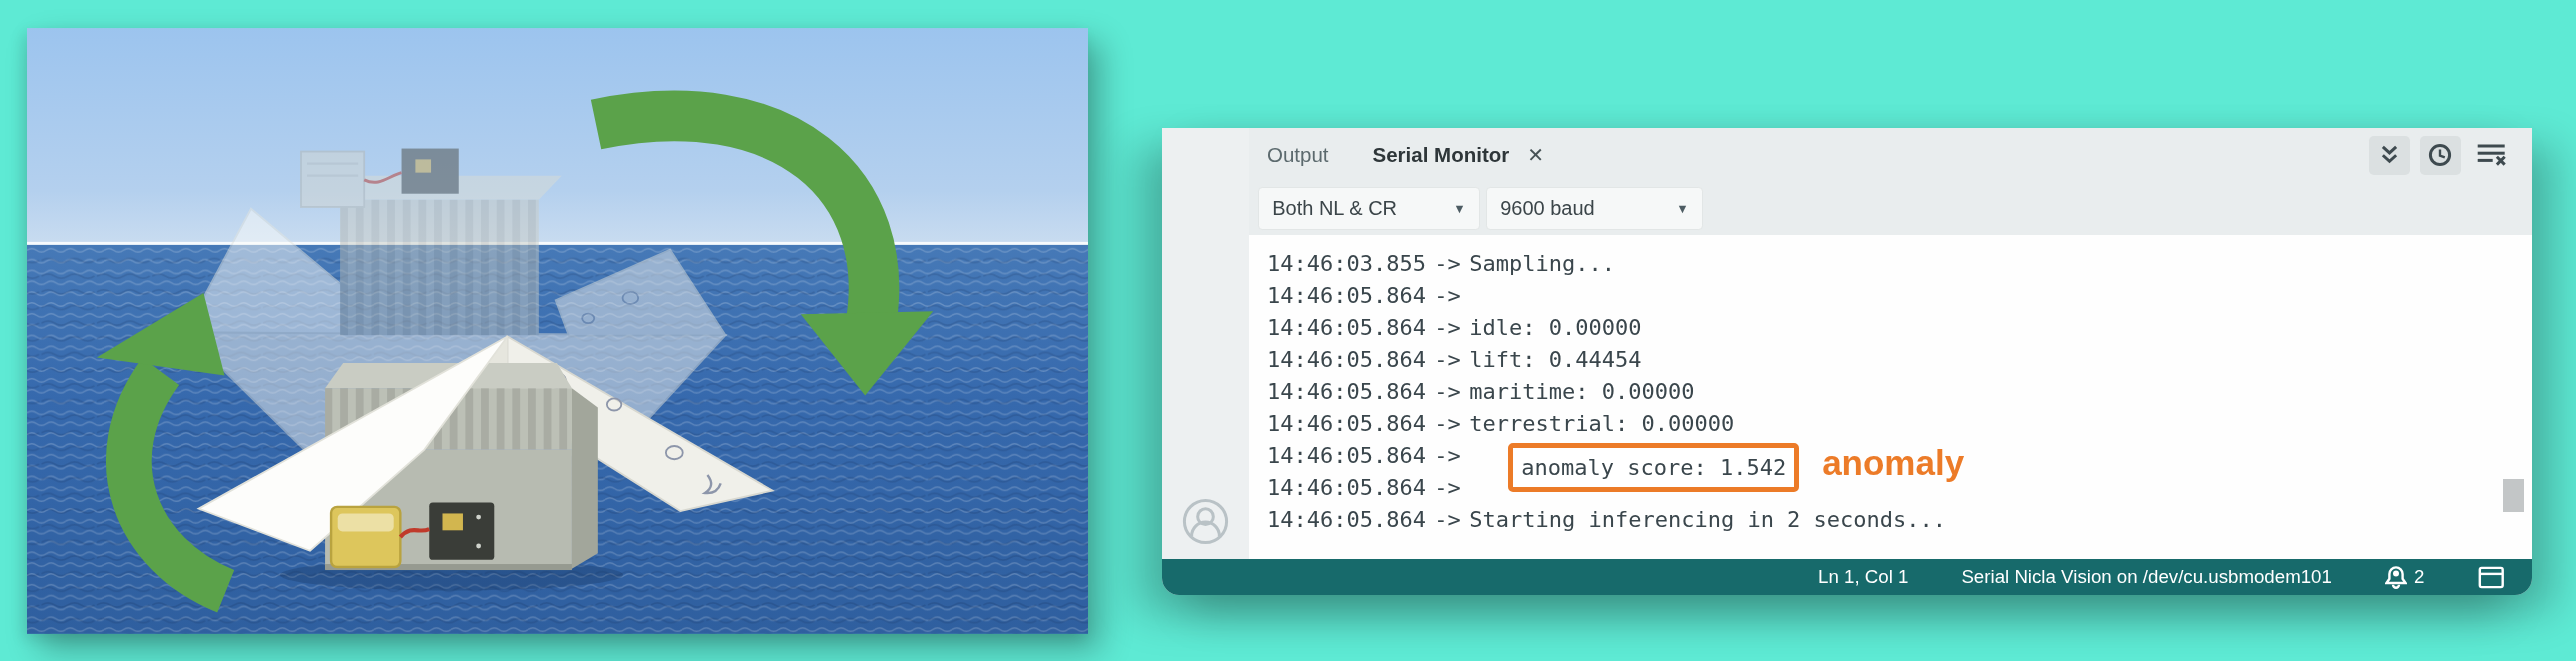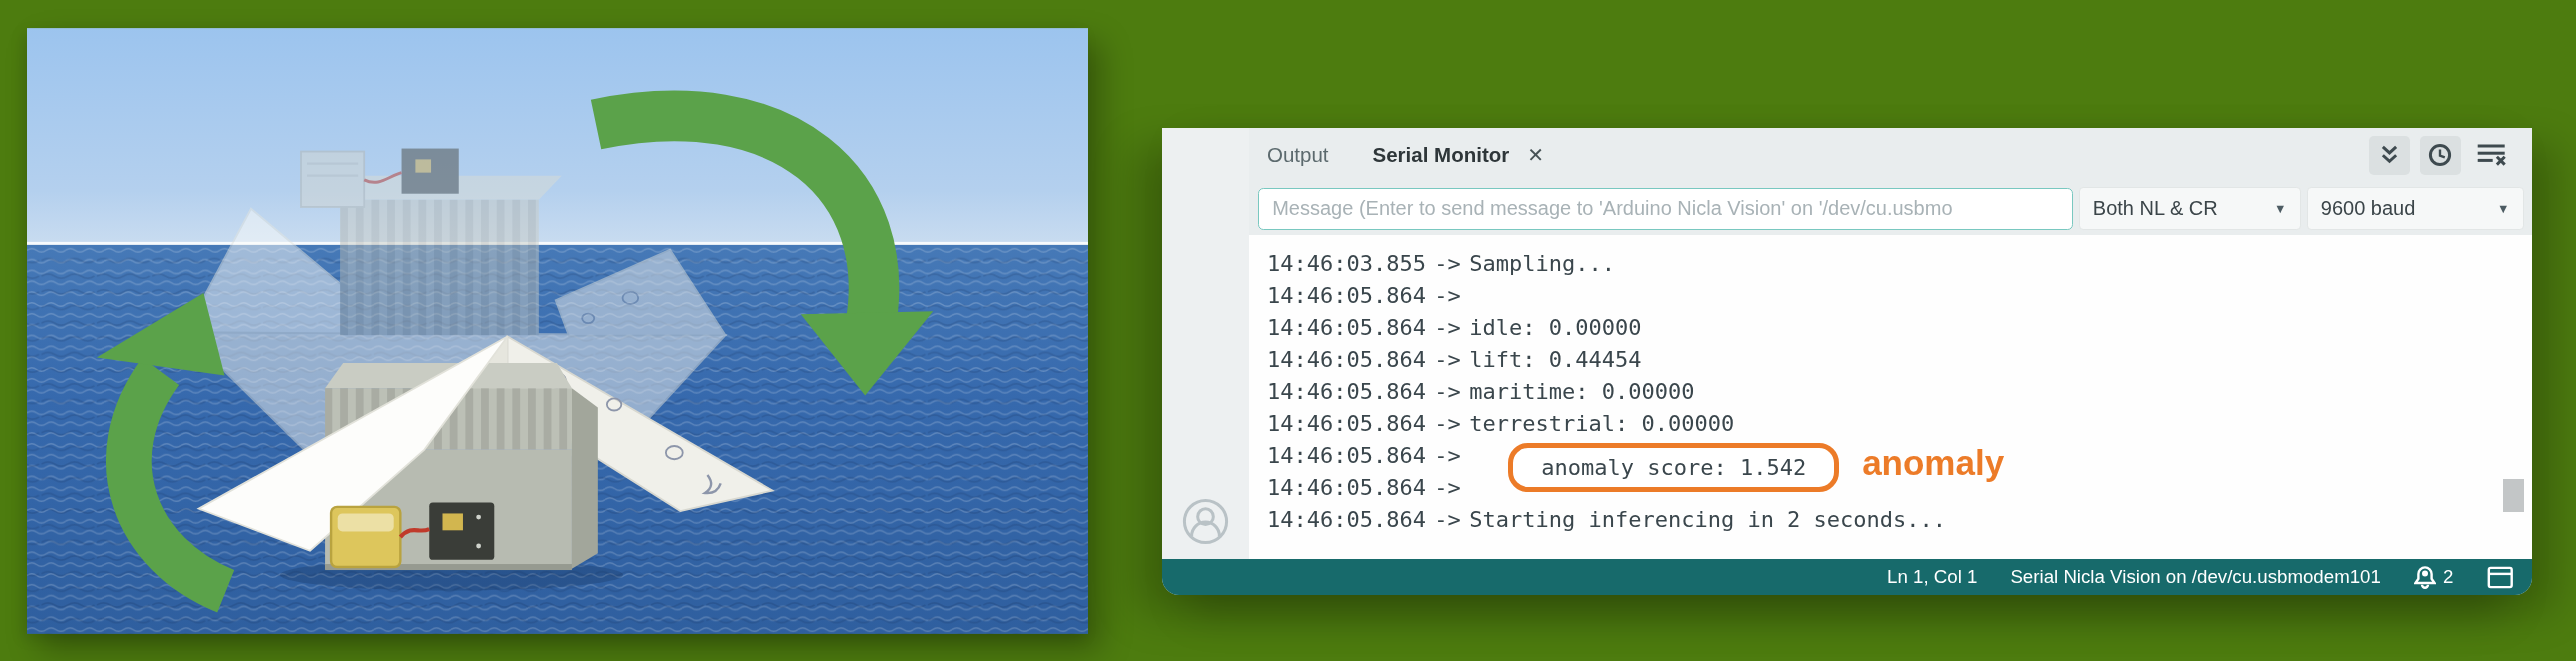--- a/index.html
+++ b/index.html
@@ -1,16 +1,16 @@
 <!DOCTYPE html>
 <html style="font-size:9.6px"><head>
 <meta charset="utf-8">
 <style>
   html,body{margin:0;padding:0;background:#fff;}
-  .stage{position:relative;width:2576px;height:662px;background:#4d7c0f;overflow:hidden;
+  .stage{position:relative;width:2576px;height:662px;background:#5eead4;overflow:hidden;
          font-family:"Liberation Sans",sans-serif;}
 
   
   .photo{position:absolute;left:26.5px;top:28px;width:1061px;height:606px;
          box-shadow:12px 14.5px 30px rgba(0,0,0,.30), -3.6px 4.8px 13.2px rgba(0,0,0,.10);}
   .photo svg{display:block;}
 
   
   .ide{position:absolute;left:1162px;top:128px;width:1370px;height:467px;background:#e9edee;
        border-radius:0 0 17px 17px;
@@ -37,30 +37,30 @@
       font-size:20px;color:#3b4549;flex:none;}
   .dd-lineending{width:222px;justify-content:space-between;}
   .dd-baud{width:217px;}
   .caret{font-size:12.6px;color:#4d5c63;margin-left:11px;}
 
   .logarea{flex:1;background:#fefefe;padding:15.7px 0 0 18px;overflow:hidden;
            font-family:"DejaVu Sans Mono",monospace;font-size:22px;color:#3a464c;}
   .log-line{height:32px;display:flex;align-items:flex-start;white-space:pre;flex:none;}
   .sep{margin:0 8.4px;}
   .spacer{display:inline-block;width:39px;}
-  .hl{display:flex;align-items:center;height:39px;border:5.4px solid #ec7b28;border-radius:20px;
-      padding:0 28px;background:#fff;flex:none;}
+  .hl{display:flex;align-items:center;height:39px;border:5.4px solid #ec7b28;border-radius:5px;
+      padding:0 8px;background:#fff;flex:none;}
   .annot{margin-left:23px;font-family:"Liberation Sans",sans-serif;font-weight:700;
          font-size:35px;color:#ec7b28;}
 
   .scroll-thumb{position:absolute;right:8.4px;top:351px;width:20.5px;height:33px;background:#c3c6c7;}
 
   .statusbar{position:absolute;left:0;bottom:0;width:100%;height:36px;background:#176a6b;
              border-radius:0 0 17px 17px;display:flex;align-items:center;color:#fff;
-             font-size:18.7px;padding:0 19px 0 0;box-sizing:border-box;gap:33px;}
+             font-size:18.7px;padding:0 28px 0 0;box-sizing:border-box;gap:53px;}
   .status-cursor{margin-left:auto;}
   .status-bell{display:flex;align-items:center;gap:7.2px;}
 </style>
 </head>
 <body>
 
 <div class="stage">
 
   <div class="photo">
     <svg width="1061" height="606" viewBox="0 0 1762 1006">
@@ -184,21 +184,20 @@
               <line x1="1" y1="17" x2="46" y2="17" stroke="#3e4a4f" stroke-width="5"></line>
               <line x1="1" y1="29" x2="26" y2="29" stroke="#3e4a4f" stroke-width="5"></line>
               <line x1="33" y1="23" x2="46" y2="36" stroke="#3e4a4f" stroke-width="5"></line>
               <line x1="46" y1="23" x2="33" y2="36" stroke="#3e4a4f" stroke-width="5"></line>
             </svg>
           </div>
         </div>
       </div>
 
       <div class="inputrow">
-        <input class="msg-input" type="text" placeholder="Message (Enter to send message to 'Arduino Nicla Vision' on '/dev/cu.usbmo" style="">
         <div class="dd dd-lineending">
           <span>Both NL &amp; CR</span>
           <span class="caret">▼</span>
         </div>
         <div class="dd dd-baud">
           <span>9600 baud</span>
           <span class="caret">▼</span>
         </div>
       </div>
 

